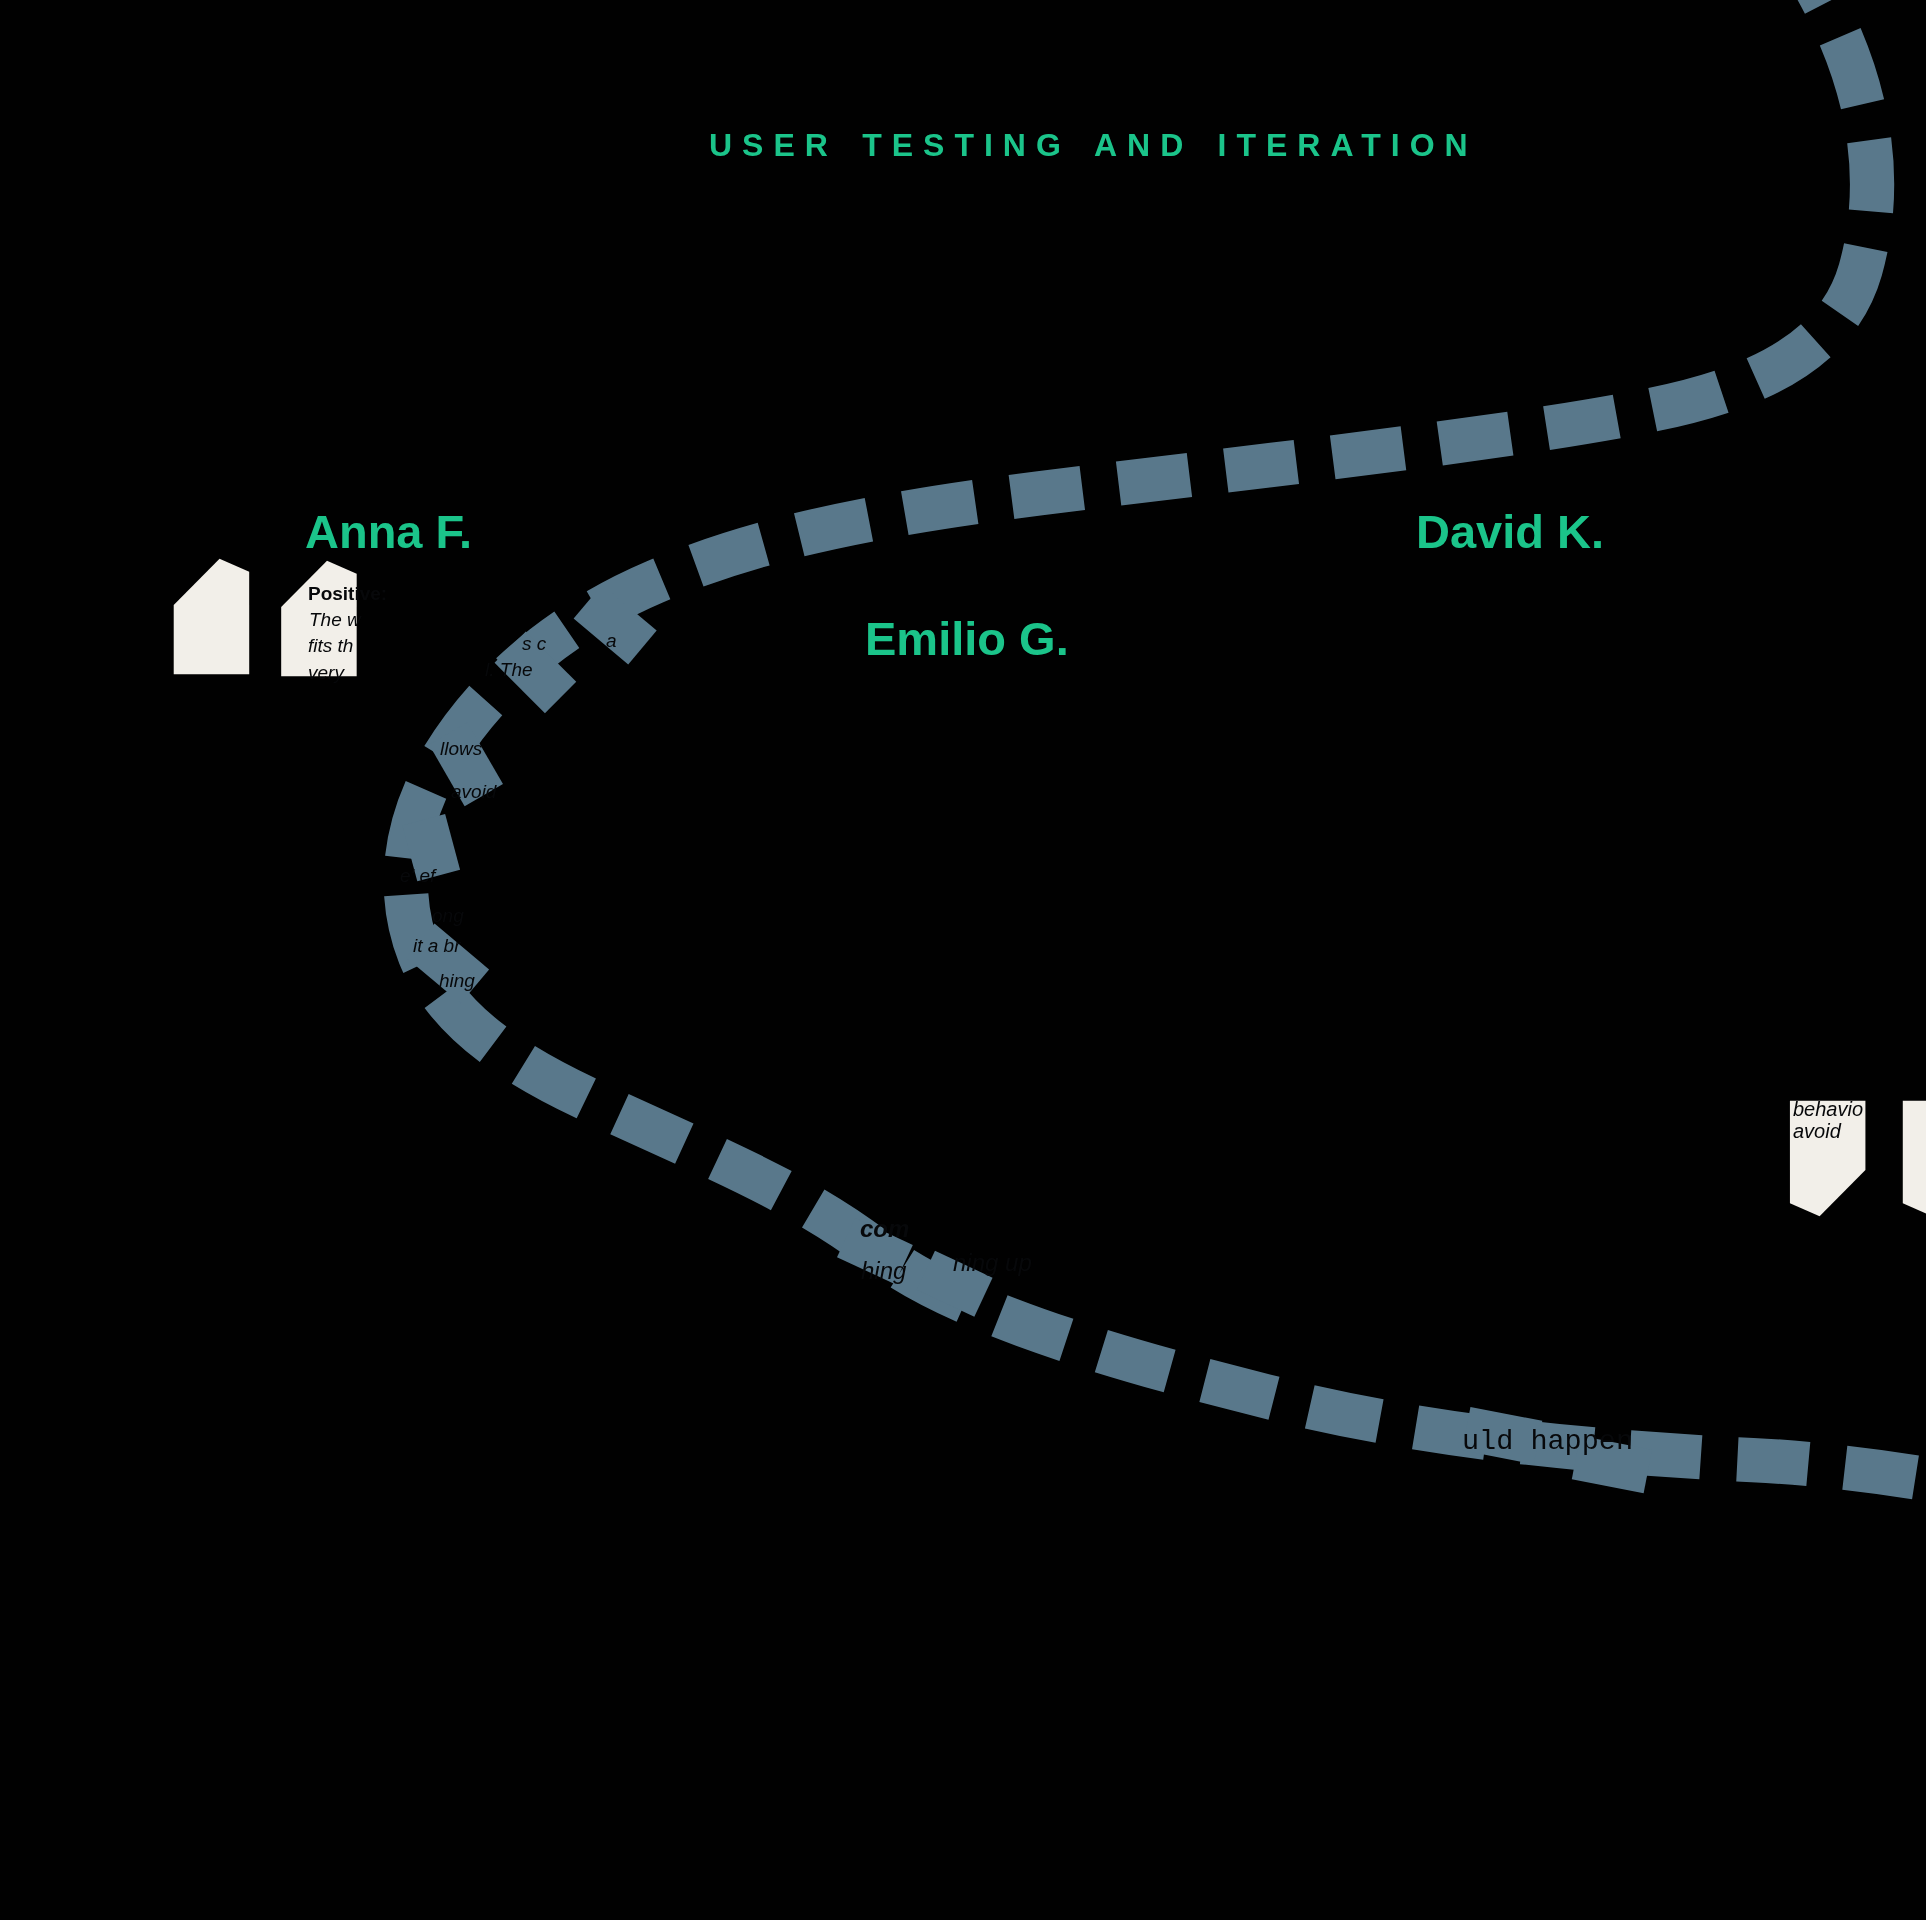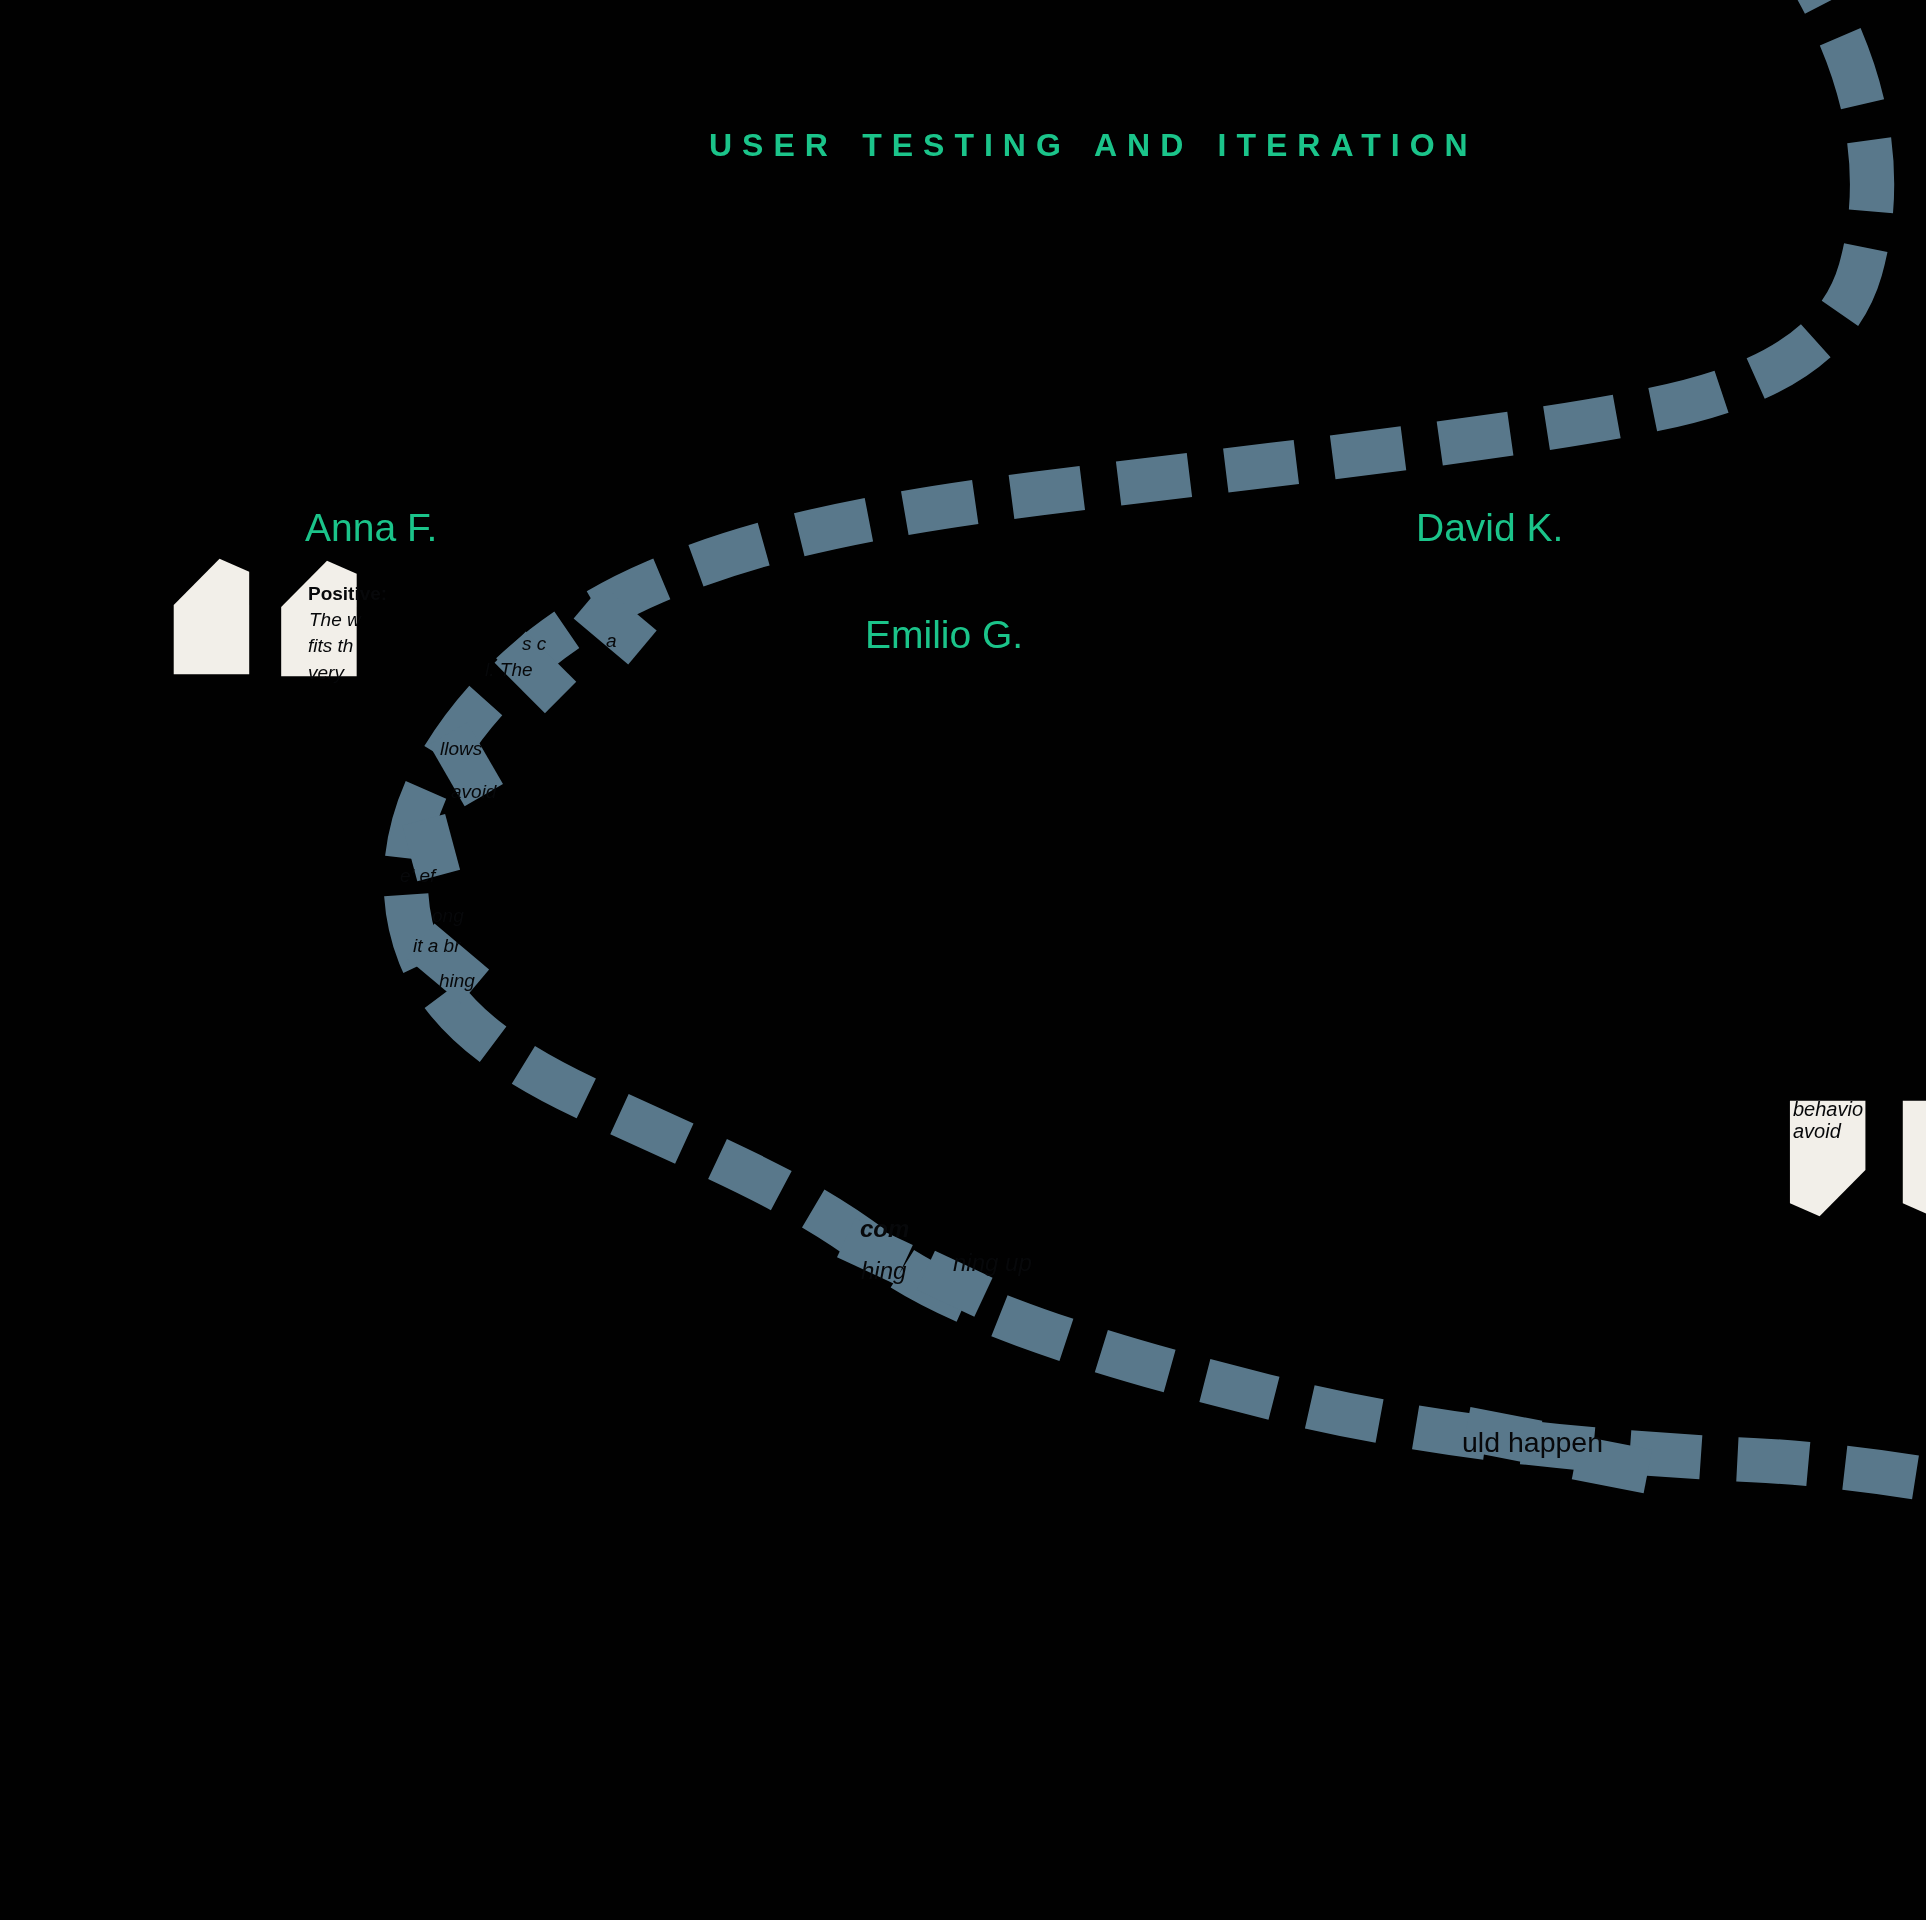--- a/index.html
+++ b/index.html
@@ -26,21 +26,21 @@
     position:absolute;z-index:3;
     left:709px;top:127px;
     font-size:32px;font-weight:700;
     letter-spacing:10px;word-spacing:5.4px;
     color:var(--accent-green);
     white-space:nowrap;
     text-align:center;
   }
   .person-name{
     position:absolute;z-index:3;
-    font-size:39px;font-weight:400;
+    font-size:47px;font-weight:700;
     color:var(--accent-green);
     white-space:nowrap;line-height:1;
   }
   .name-anna{left:305px;top:508px;}
   .name-emilio{left:865px;top:615px;}
   .name-david{left:1416px;top:508px;}
   .frag{
     position:absolute;z-index:2;
     color:var(--ink);
     line-height:1;white-space:nowrap;
@@ -111,18 +111,18 @@
   <div class="frag i f50" style="left:485px;top:660px;">l. The</div>
   <div class="frag i f50" style="left:440px;top:739px;">llows</div>
   <div class="frag i f50" style="left:451px;top:782px;">avoid</div>
   <div class="frag i f50" style="left:400px;top:866px;">e' ef</div>
   <div class="frag i f50" style="left:432px;top:906px;">ong</div>
   <div class="frag i f50" style="left:413px;top:936px;">it a br</div>
   <div class="frag i f50" style="left:439px;top:971px;">hing</div>
   <div class="frag i f62" style="left:860px;top:1217px;font-weight:bold;">com</div>
   <div class="frag i f62" style="left:861px;top:1259px;">hing</div>
   <div class="frag i f62" style="left:953px;top:1251px;">ning up</div>
-  <div class="frag f74" style="left:1462px;top:1428px;">uld happen</div>
+  <div class="frag f74" style="left:1462px;top:1428px;font-family:Liberation Mono, monospace;">uld happen</div>
   <div class="frag i f52" style="left:1793px;top:1099px;">behavio</div>
   <div class="frag i f52" style="left:1793px;top:1121px;">avoid</div>
 
 </div>
 
 
 </body></html>

